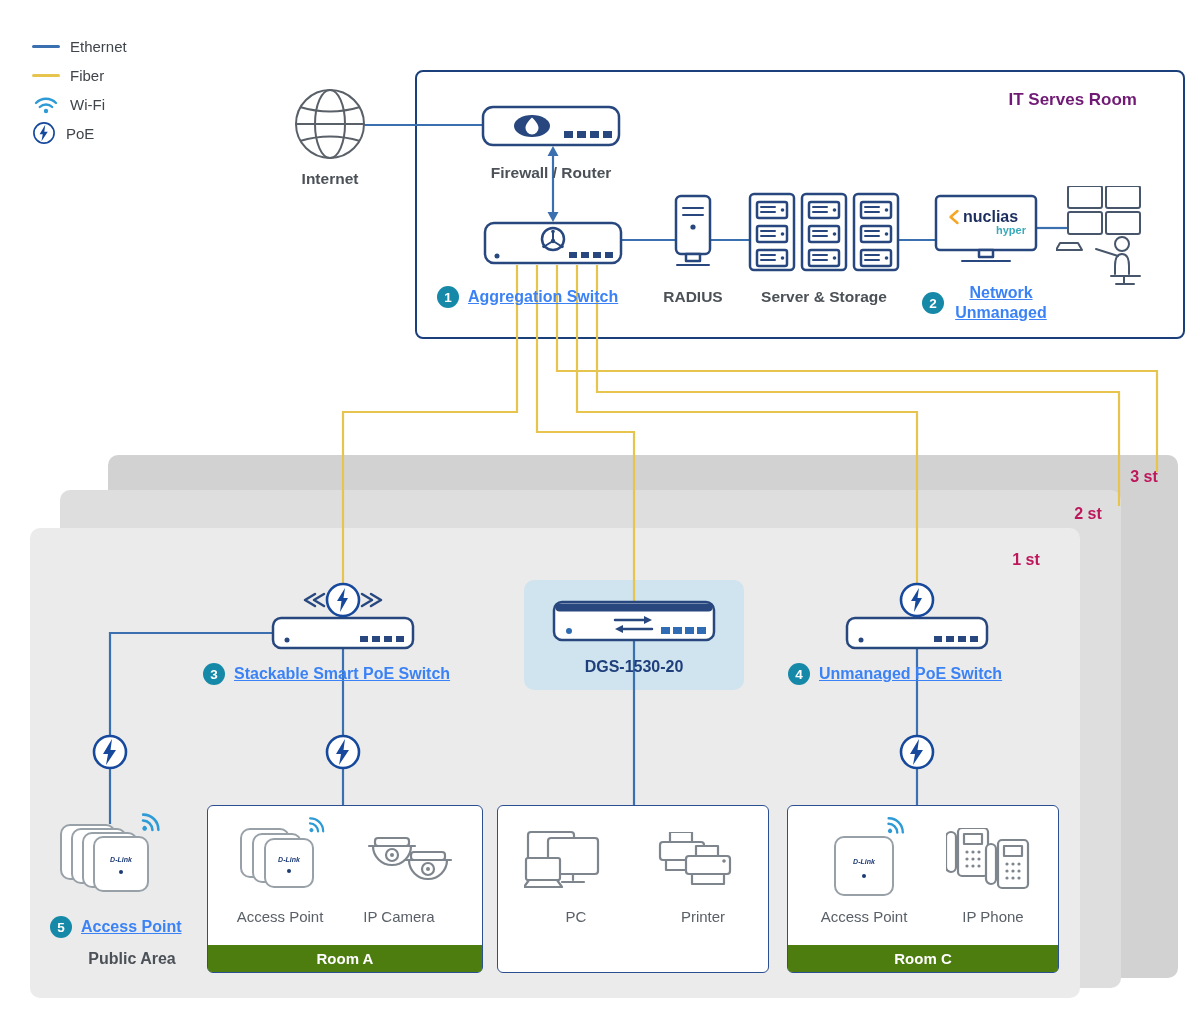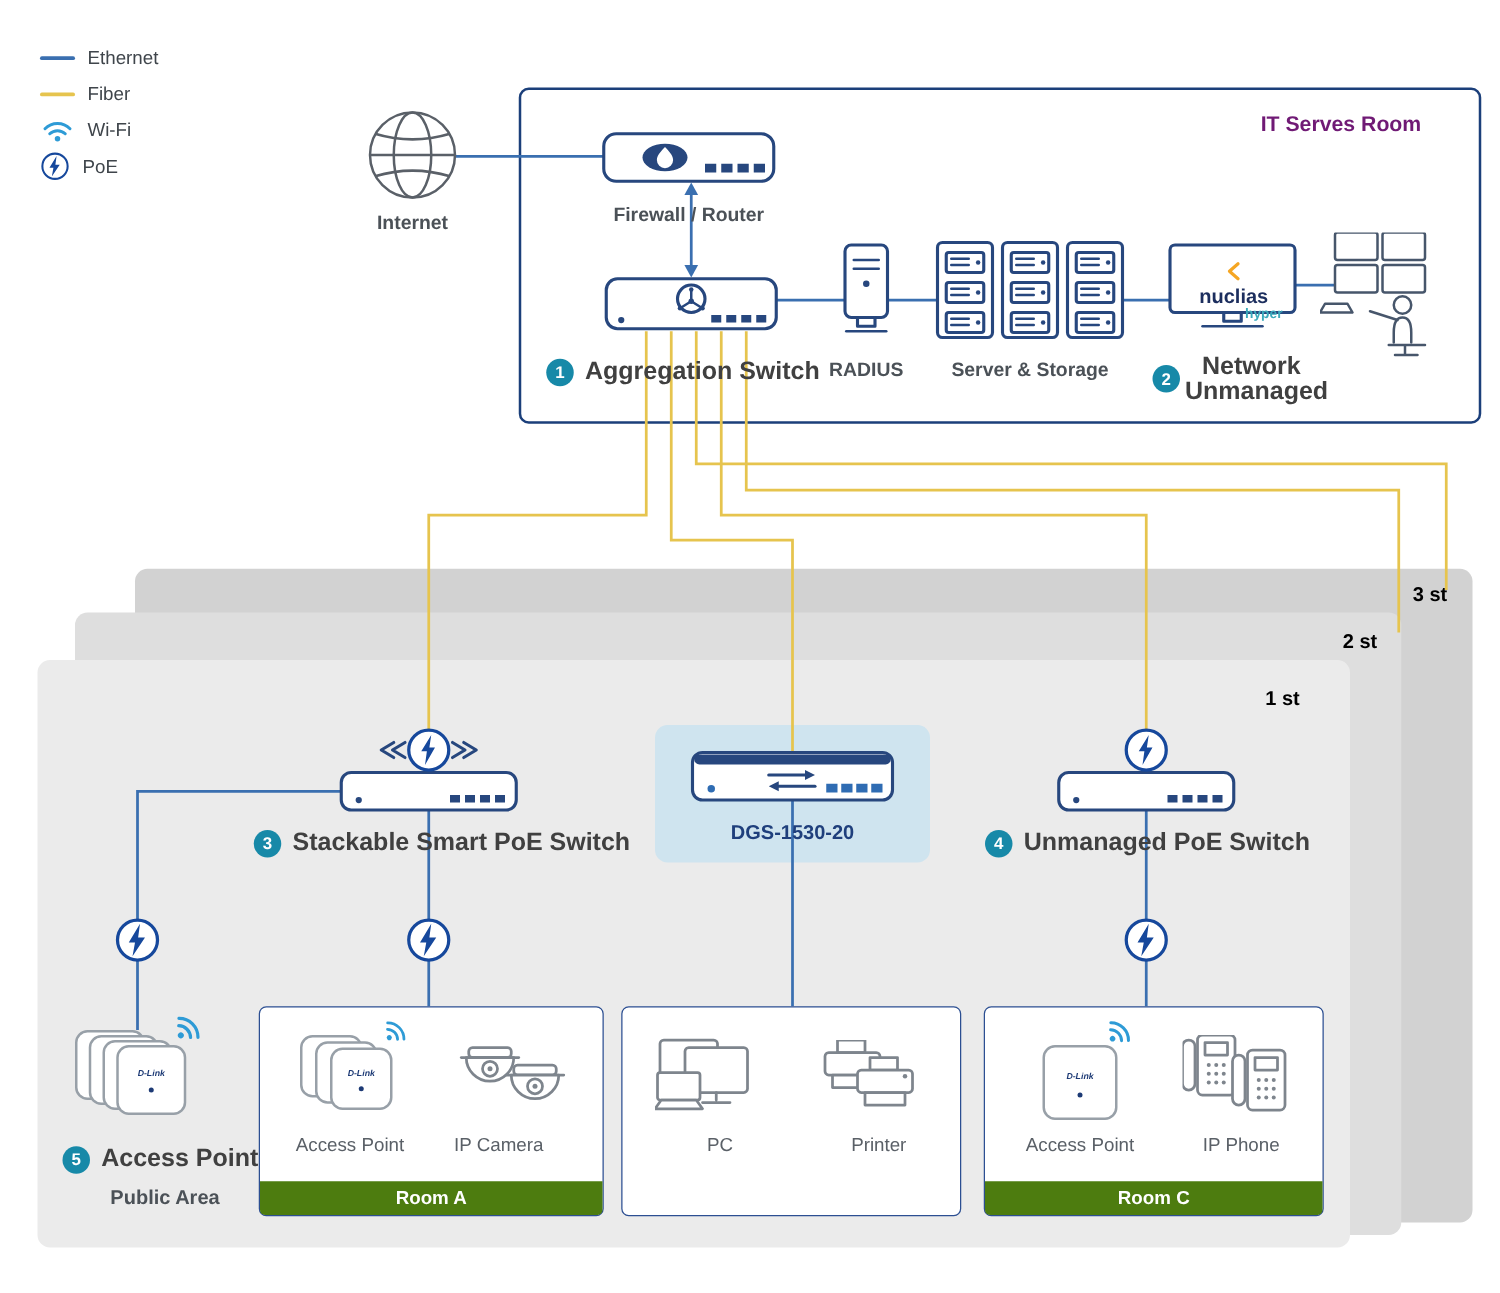--- a/index.html
+++ b/index.html
@@ -10,29 +10,29 @@
   
   .legend{position:absolute;left:32px;top:36px;display:flex;flex-direction:column;gap:9px;}
   .legend-row{display:flex;align-items:center;gap:10px;height:20px;}
   .legend-line{display:inline-block;width:28px;height:3px;border-radius:2px;}
   .eth-line{background:#3a6fb0;}
   .fib-line{background:#e6c44e;}
   .legend-label{font-size:15px;color:#3f454b;font-weight:500;}
 
   
   .floor{position:absolute;border-radius:10px;}
-  .floor-label{position:absolute;font-size:16px;color:#000000;font-weight:600;text-align:center;width:52px;}
+  .floor-label{position:absolute;font-size:16px;color:#be185d;font-weight:600;text-align:center;width:52px;}
 
   
   .it-room{position:absolute;left:415px;top:70px;width:766px;height:265px;border:2px solid #1b3f7a;border-radius:8px;}
   .it-room-title{position:absolute;right:46px;top:18px;font-size:17px;font-weight:700;color:#701a75;}
 
   
   .lbl-gray{font-size:15.5px;font-weight:700;color:#4b5157;text-align:center;}
-  .lbl-teal{font-size:20px;font-weight:700;color:#404040;}
+  .lbl-teal{font-size:16px;font-weight:700;color:#3b82f6;text-decoration:underline;}
   .lbl-navy{font-size:16px;font-weight:700;color:#1f3f7c;text-align:center;}
   .badge{width:22px;height:22px;border-radius:50%;background:#1789a8;color:#fff;font-weight:700;
          font-size:13.5px;display:flex;align-items:center;justify-content:center;flex:0 0 22px;}
   .num-row{position:absolute;display:flex;align-items:center;gap:9px;}
 
   
   .dgs-highlight{position:absolute;left:524px;top:580px;width:220px;height:110px;background:#cfe4ef;border-radius:10px;}
 
   
   .room{position:absolute;top:805px;width:274px;height:166px;background:#fff;border:1.5px solid #2c4f92;border-radius:6px;}
@@ -55,21 +55,21 @@
   svg .gyf{fill:#7e858d;stroke:none;}
   svg .glb{stroke:#5a6068;stroke-width:2;fill:none;}
   svg .poes{stroke:#16489c;stroke-width:2.6;fill:#fff;}
   svg .poef{fill:#16489c;stroke:none;}
   svg .blu{fill:#2f6cb3;stroke:none;}
   svg .wrk{stroke:#47566b;stroke-width:2;fill:#fff;stroke-linecap:round;stroke-linejoin:round;}
   svg .wifi{stroke:#2e9bd6;stroke-width:2.4;fill:none;stroke-linecap:round;}
   svg .wifid{fill:#2e9bd6;stroke:none;}
 
   .wifi-rot{transform:rotate(45deg);}
-  .logo-row{display:flex;align-items:center;gap:3px;flex-direction:column;}
+  .logo-row{display:flex;align-items:center;gap:3px;}
   .logo-brand{font-size:16px;font-weight:700;color:#1c2e5e;letter-spacing:0;}
   .logo-sub{display:block;text-align:right;font-size:11px;font-weight:600;color:#3aaabb;margin-top:-2px;}
 </style>
 </head>
 <body>
 
 <div id="canvas">
 
   <div class="legend">
     <div class="legend-row">

